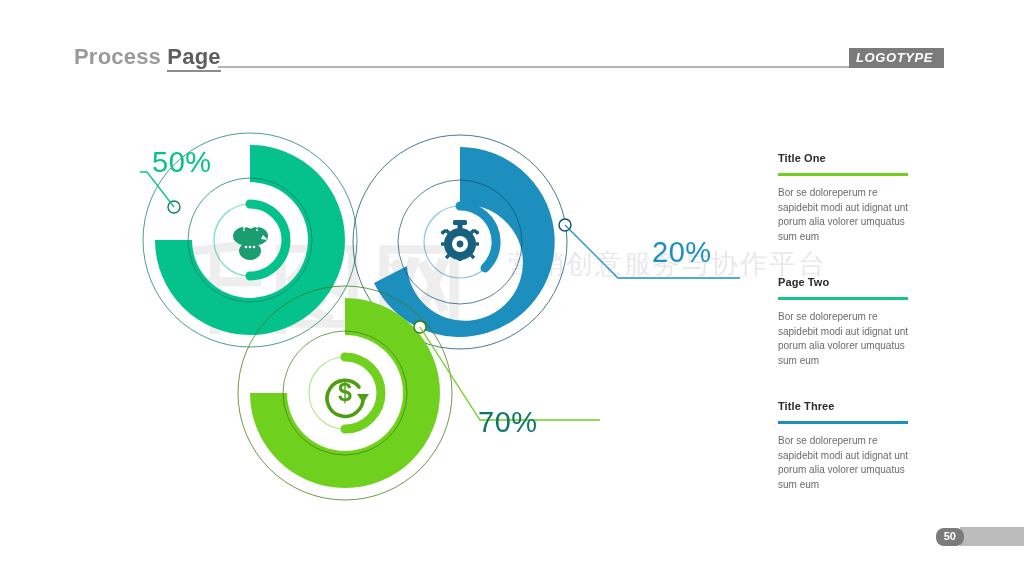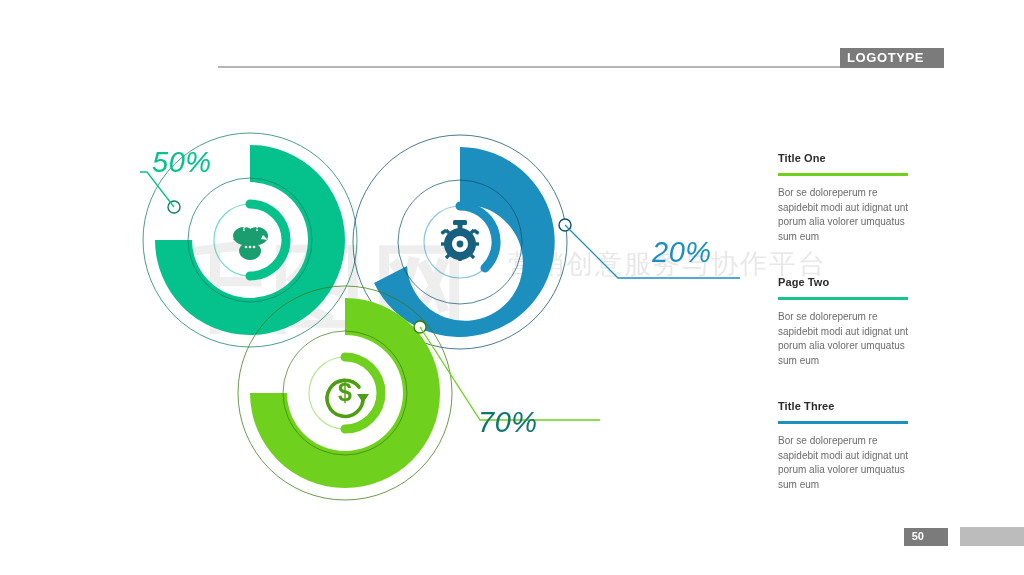--- a/index.html
+++ b/index.html
@@ -43,42 +43,42 @@
   }
   .logotype {
     position: absolute;
     right: 80px;
     top: 48px;
     background: #7b7b7b;
     color: #ffffff;
     font-size: 13px;
     font-weight: bold;
     letter-spacing: 0.6px;
-    padding: 3px 20px 4px 7px;
-    line-height: 1;
+    padding: 3px 11px 4px 7px;
+    line-height: 1;
+    font-style: italic;
   }
 
   
   .diagram {
     position: absolute;
     left: 140px;
     top: 120px;
     width: 600px;
     height: 400px;
   }
   .diagram svg { display: block; }
 
   
   .pct {
     position: absolute;
     font-size: 29px;
     font-weight: normal;
     letter-spacing: 0.5px;
     line-height: 1;
-    font-style: italic;
   }
   .pct-50 { left: 152px; top: 148px; color: #05c28c; }
   .pct-20 { left: 628px; top: 238px; color: #1c8fbe; margin-left: 24px; }
   .pct-70 { left: 478px; top: 408px; color: #0f766e; }
 
   
   .texts {
     position: absolute;
     left: 778px;
     top: 152px;
@@ -103,28 +103,29 @@
     font-size: 10px;
     line-height: 1.45;
     color: #6b6b6b;
     width: 134px;
     margin: 0;
   }
 
   
   .page-num {
     position: absolute;
-    right: 76px;
+    right: 60px;
     bottom: 29px;
     background: #7b7b7b;
     color: #ffffff;
     font-size: 11px;
     font-weight: bold;
-    padding: 3px 24px 4px 8px;
-    line-height: 1;
+    padding: 3px 8px 4px 8px;
+    line-height: 1;
+    border-radius: 8px;
   }
   .footer-bar {
     position: absolute;
     right: 0;
     bottom: 29px;
     width: 64px;
     height: 19px;
     background: #bcbcbc;
   }
 
@@ -161,20 +162,21 @@
 </head>
 <body>
 
 <div class="slide">
 
   <div class="watermark">
     <div class="wm-glyphs">千图网</div>
     <div class="wm-text wm-1">营销创意服务与协作平台</div>
   </div>
 
+  <div class="page-title"><span>Process </span><span class="t-strong">Page</span></div>
   <div class="header-rule"></div>
   <div class="logotype">LOGOTYPE</div>
 
   <div class="diagram">
     <svg width="600" height="400" viewBox="0 0 600 400">
 
       <g>
 
         <circle cx="110" cy="120" r="107" fill="none" stroke="#0f7f63" stroke-width="1" opacity="0.75"></circle>
 

